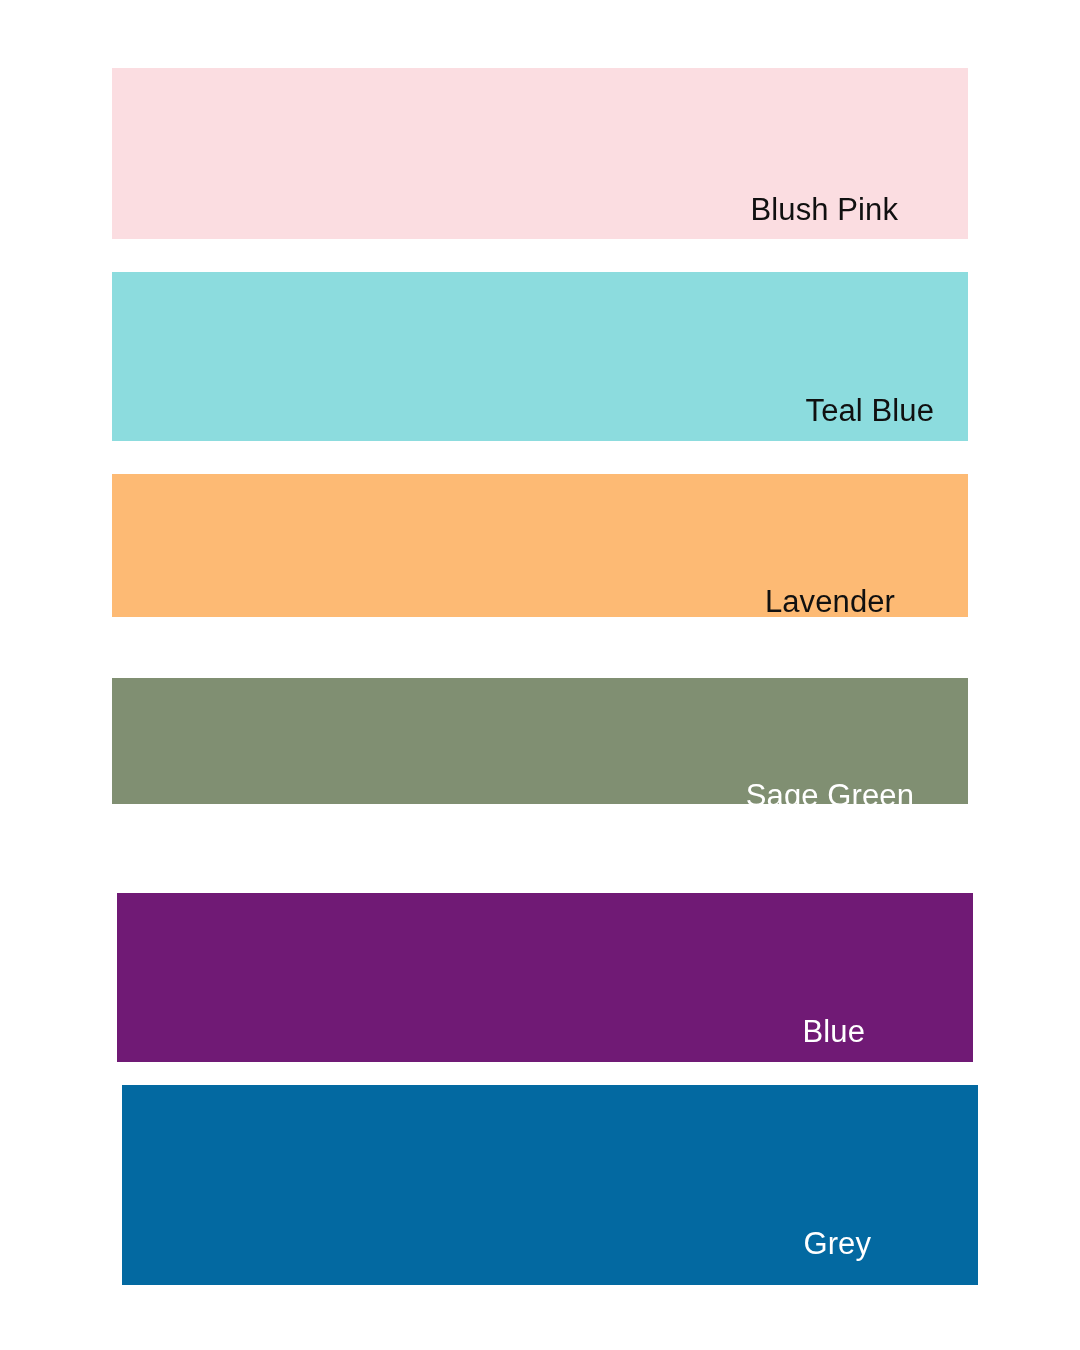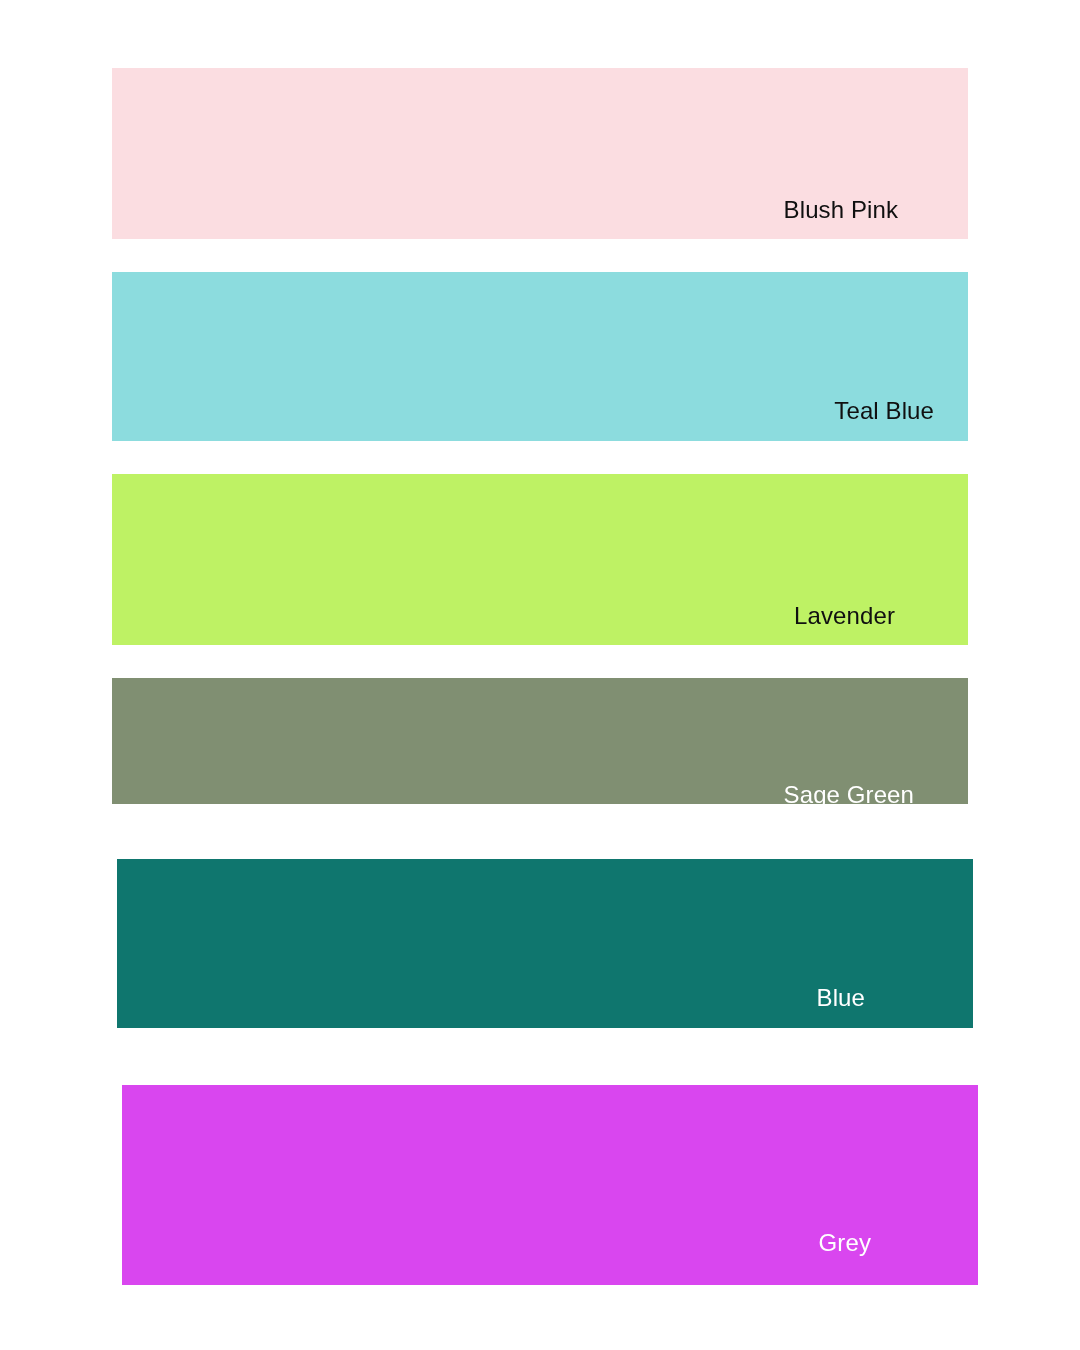--- a/index.html
+++ b/index.html
@@ -22,42 +22,42 @@
     background: #ffffff;
   }
   .swatch {
     position: absolute;
     box-sizing: border-box;
     display: flex;
     align-items: center;
     justify-content: flex-end;
   }
   .swatch-label {
-    font-size: 24px;
+    font-size: 31px;
     font-weight: 400;
     letter-spacing: 0.1px;
     white-space: nowrap;
     line-height: 1;
   }
 </style>
 </head>
 <body>
 
 <div id="palette-canvas" style="background: rgb(255, 255, 255); width: 1080px; height: 1350px;">
     <div class="swatch" style="left: 112px; top: 68px; width: 856px; height: 171px; background: rgb(251, 221, 225); padding-right: 70px; padding-top: 112px;">
       <span class="swatch-label" style="color: rgb(16, 16, 16);">Blush Pink</span>
     </div>
     <div class="swatch" style="left: 112px; top: 272px; width: 856px; height: 169px; background: rgb(140, 220, 222); padding-right: 34px; padding-top: 108px;">
       <span class="swatch-label" style="color: rgb(16, 16, 16);">Teal Blue</span>
     </div>
-    <div class="swatch" style="left: 112px; top: 474px; width: 856px; height: 171px; background: #bef264; padding-right: 73px; padding-top: 112px;">
+    <div class="swatch" style="left: 112px; top: 474px; width: 856px; height: 143px; background: #fdba74; padding-right: 73px; padding-top: 112px;">
       <span class="swatch-label" style="color: rgb(16, 16, 16);">Lavender</span>
     </div>
     <div class="swatch" style="left: 112px; top: 678px; width: 856px; height: 126px; background: rgb(128, 143, 114); padding-right: 54px; padding-top: 108px;">
       <span class="swatch-label" style="color: rgb(255, 255, 255);">Sage Green</span>
     </div>
-    <div class="swatch" style="left: 117px; top: 859px; width: 856px; height: 169px; background: #0f766e; padding-right: 108px; padding-top: 108px;">
+    <div class="swatch" style="left: 117px; top: 893px; width: 856px; height: 169px; background: #701a75; padding-right: 108px; padding-top: 108px;">
       <span class="swatch-label" style="color: rgb(255, 255, 255);">Blue</span>
     </div>
-    <div class="swatch" style="left: 122px; top: 1085px; width: 856px; height: 200px; background: #d946ef; padding-right: 107px; padding-top: 116px;">
+    <div class="swatch" style="left: 122px; top: 1085px; width: 856px; height: 200px; background: #0369a1; padding-right: 107px; padding-top: 116px;">
       <span class="swatch-label" style="color: rgb(255, 255, 255);">Grey</span>
     </div>
   </div>
 
 </body></html>

